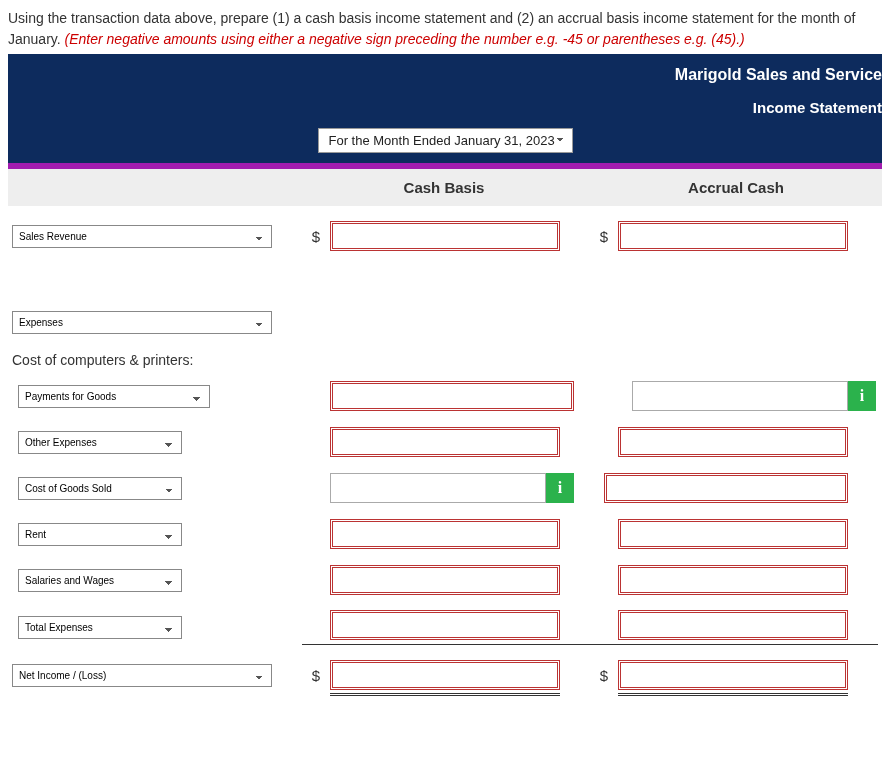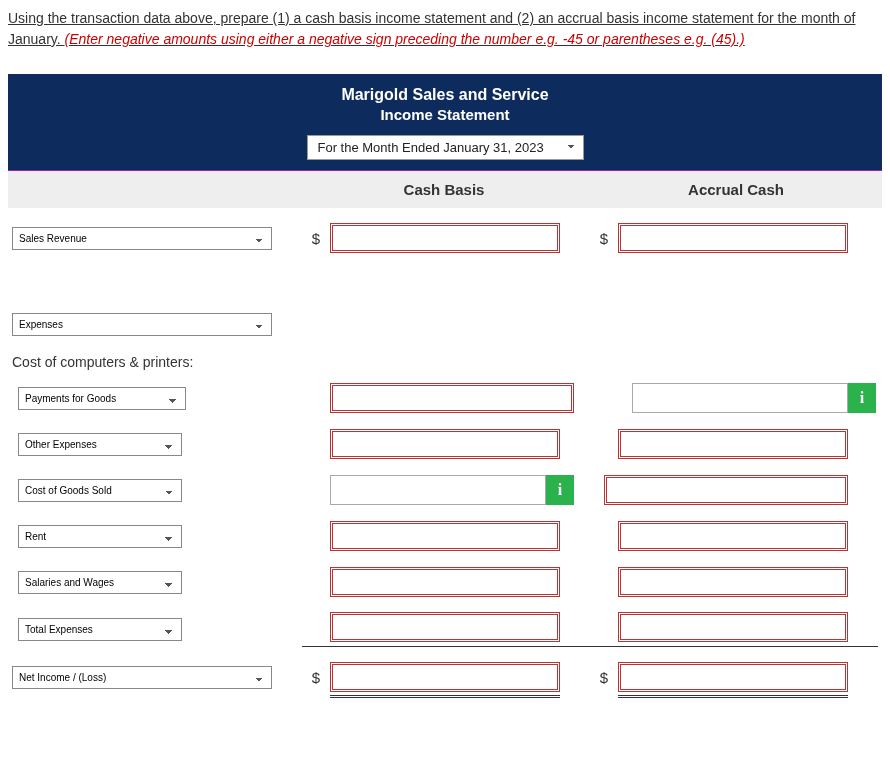--- a/index.html
+++ b/index.html
@@ -6,56 +6,55 @@
   body {
     margin: 0;
     padding: 8px;
     font-family: Arial, Helvetica, sans-serif;
     font-size: 14px;
     color: #333;
     width: 890px;
   }
   .instructions {
     line-height: 1.5;
-    margin-bottom: 24px;
-    text-decoration: underline;
+    margin-bottom: 4px;
   }
   .red-italic { color: #c00; font-style: italic; font-weight: 500; }
   .header-band {
     background: #0d2b5d;
     color: #fff;
-    text-align: center;
+    text-align: right;
     padding: 12px 0 12px 0;
     font-weight: 700;
   }
   .header-company { font-size: 16px; }
-  .header-sub { font-size: 15px; margin-top: 2px; }
+  .header-sub { font-size: 15px; margin-top: 15px; }
   .period-row {
     background: #0d2b5d;
     display: flex;
     justify-content: center;
     padding-bottom: 10px;
   }
   .period-select {
     background: #fff;
     color: #222;
     border: 1px solid #999;
     font-size: 13px;
-    padding: 4px 38px 4px 10px;
+    padding: 4px 16px 4px 10px;
     appearance: none;
     -webkit-appearance: none;
     background-image: linear-gradient(45deg, transparent 50%, #555 50%), linear-gradient(135deg, #555 50%, transparent 50%);
     background-position: calc(100% - 12px) 9px, calc(100% - 8px) 9px;
     background-size: 4px 4px, 4px 4px;
     background-repeat: no-repeat;
   }
   .col-header-row {
     display: flex;
     background: #eee;
-    border-top: 1px solid #a21caf;
+    border-top: 6px solid #a21caf;
   }
   .col-labels { width: 290px; flex-shrink: 0; }
   .col-basis { flex: 1; text-align: center; font-weight: 700; padding: 10px 0; font-size: 15px; }
   .grid-area { padding: 14px 4px 4px 4px; }
   .grid-row { display: flex; align-items: center; margin-bottom: 14px; min-height: 32px; }
   .cell-label { width: 290px; flex-shrink: 0; display: flex; }
   .cell-data { flex: 1; display: flex; align-items: center; padding-right: 30px; position: relative; }
   .dollar { width: 28px; text-align: right; padding-right: 10px; font-size: 15px; }
   select.line-select {
     border: 1px solid #888;
@@ -63,21 +62,21 @@
     padding: 5px 22px 5px 6px;
     appearance: none;
     -webkit-appearance: none;
     background: #fff;
     background-image: linear-gradient(45deg, transparent 50%, #555 50%), linear-gradient(135deg, #555 50%, transparent 50%);
     background-position: calc(100% - 12px) 11px, calc(100% - 8px) 11px;
     background-size: 4px 4px, 4px 4px;
     background-repeat: no-repeat;
   }
   .sel-wide { width: 260px; }
-  .sel-med  { width: 168px; }
+  .sel-med  { width: 192px; }
   .sel-narrow { width: 164px; margin-left: 6px; }
   .num-input {
     flex: 1;
     height: 30px;
     border: 3px double #b33;
     outline: none;
     padding: 0 6px;
     font-size: 13px;
   }
   .num-input.plain { border: 1px solid #aaa; }

